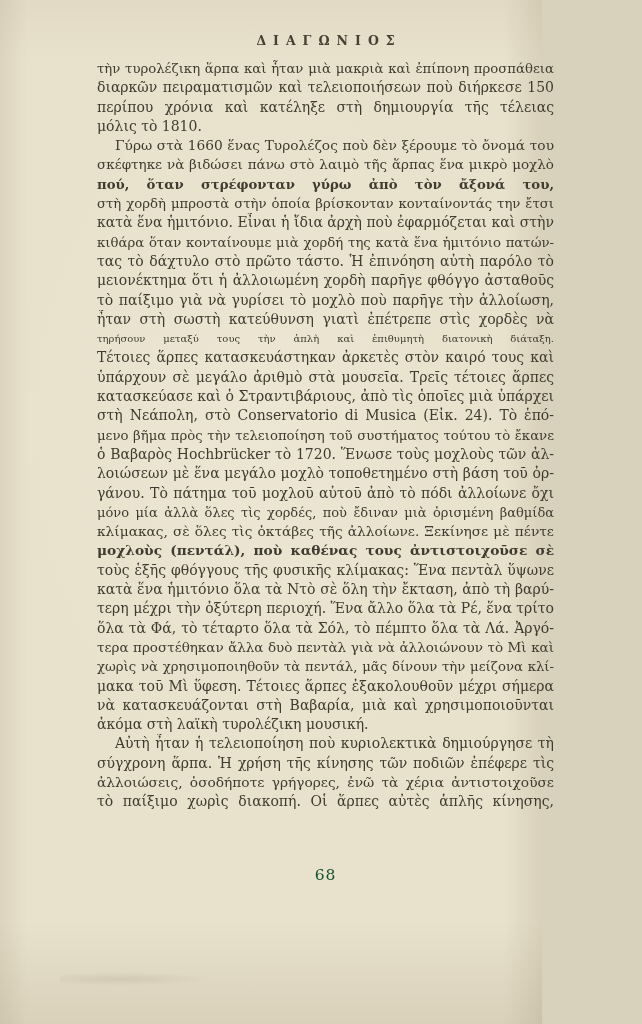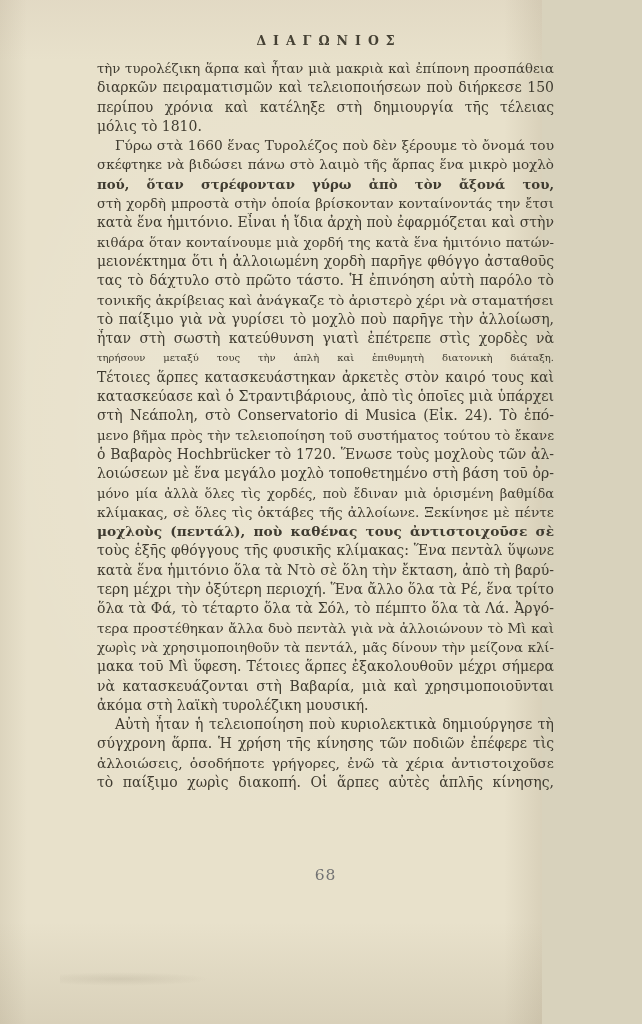--- a/index.html
+++ b/index.html
@@ -54,21 +54,21 @@
     overflow: hidden;
   }
   .line.indent { text-indent: 18px; }
   .line.flush { text-align-last: left; }
   .page-number {
     position: absolute;
     top: 866px; left: 97px; width: 457px;
     text-align: center;
     font-size: 15.5px;
     letter-spacing: 1px;
-    color: #737373;
+    color: #14532d;
   }
   .smudge {
     position: absolute;
     left: 60px; top: 972px;
     width: 150px; height: 14px;
     background: radial-gradient(ellipse at 40% 50%, rgba(110,100,80,0.12), rgba(0,0,0,0) 70%);
     pointer-events: none;
   }
 </style>
 </head>
@@ -84,32 +84,33 @@
         <div class="line" style="">περίπου χρόνια καὶ κατέληξε στὴ δημιουργία τῆς τέλειας ἅρπας</div>
         <div class="line flush" style="">μόλις τὸ 1810.</div>
       </div>
       <div class="paragraph">
         <div class="line indent" style="font-size: 13.75px;">Γύρω στὰ 1660 ἕνας Τυρολέζος ποὺ δὲν ξέρουμε τὸ ὄνομά του</div>
         <div class="line" style="font-size: 13.5px;">σκέφτηκε νὰ βιδώσει πάνω στὸ λαιμὸ τῆς ἅρπας ἕνα μικρὸ μοχλὸ</div>
         <div class="line" style="font-size: 13.25px; font-weight: bold;">πού, ὅταν στρέφονταν γύρω ἀπὸ τὸν ἄξονά του, ἀκουμποῦσε πάνω</div>
         <div class="line" style="font-size: 13.25px;">στὴ χορδὴ μπροστὰ στὴν ὁποία βρίσκονταν κονταίνοντάς την ἔτσι</div>
         <div class="line" style="">κατὰ ἕνα ἡμιτόνιο. Εἶναι ἡ ἴδια ἀρχὴ ποὺ ἐφαρμόζεται καὶ στὴν</div>
         <div class="line" style="font-size: 13.25px;">κιθάρα ὅταν κονταίνουμε μιὰ χορδή της κατὰ ἕνα ἡμιτόνιο πατών-</div>
+        <div class="line" style="">τας τὸ δάχτυλο στὸ πρῶτο τάστο. Ἡ ἐπινόηση αὐτὴ παρόλο τὸ</div>
         <div class="line" style="">μειονέκτημα ὅτι ἡ ἀλλοιωμένη χορδὴ παρῆγε φθόγγο ἀσταθοῦς</div>
-        <div class="line" style="">τας τὸ δάχτυλο στὸ πρῶτο τάστο. Ἡ ἐπινόηση αὐτὴ παρόλο τὸ</div>
-        <div class="line" style="font-size: 13.75px;">τονικῆς ἀκρίβειας καὶ ἀνάγκαζε τὸ ἀριστερὸ χέρι νὰ σταματήσει</div>
         <div class="line" style="">τὸ παίξιμο γιὰ νὰ γυρίσει τὸ μοχλὸ ποὺ παρῆγε τὴν ἀλλοίωση,</div>
         <div class="line" style="">ἦταν στὴ σωστὴ κατεύθυνση γιατὶ ἐπέτρεπε στὶς χορδὲς νὰ δια-</div>
         <div class="line" style="font-size: 10px;">τηρήσουν μεταξύ τους τὴν ἁπλὴ καὶ ἐπιθυμητὴ διατονικὴ διάταξη.</div>
         <div class="line" style="">Τέτοιες ἅρπες κατασκευάστηκαν ἀρκετὲς στὸν καιρό τους καὶ</div>
+        <div class="line" style="">ὑπάρχουν σὲ μεγάλο ἀριθμὸ στὰ μουσεῖα. Τρεῖς τέτοιες ἅρπες</div>
         <div class="line" style="">κατασκεύασε καὶ ὁ Στραντιβάριους, ἀπὸ τὶς ὁποῖες μιὰ ὑπάρχει</div>
         <div class="line" style="">στὴ Νεάπολη, στὸ Conservatorio di Musica (Εἰκ. 24). Τὸ ἑπό-</div>
         <div class="line" style="font-size: 13.25px;">μενο βῆμα πρὸς τὴν τελειοποίηση τοῦ συστήματος τούτου τὸ ἔκανε</div>
         <div class="line" style="">ὁ Βαβαρὸς Hochbrücker τὸ 1720. Ἕνωσε τοὺς μοχλοὺς τῶν ἀλ-</div>
         <div class="line" style="">λοιώσεων μὲ ἕνα μεγάλο μοχλὸ τοποθετημένο στὴ βάση τοῦ ὀρ-</div>
+        <div class="line" style="">γάνου. Τὸ πάτημα τοῦ μοχλοῦ αὐτοῦ ἀπὸ τὸ πόδι ἀλλοίωνε ὄχι</div>
         <div class="line" style="font-size: 13px;">μόνο μία ἀλλὰ ὅλες τὶς χορδές, ποὺ ἔδιναν μιὰ ὁρισμένη βαθμίδα τῆς</div>
         <div class="line" style="font-size: 13.75px;">κλίμακας, σὲ ὅλες τὶς ὀκτάβες τῆς ἀλλοίωνε. Ξεκίνησε μὲ πέντε</div>
         <div class="line" style="font-size: 13.75px; font-weight: bold;">μοχλοὺς (πεντάλ), ποὺ καθένας τους ἀντιστοιχοῦσε σὲ ἕναν ἀπὸ</div>
         <div class="line" style="">τοὺς ἑξῆς φθόγγους τῆς φυσικῆς κλίμακας: Ἕνα πεντὰλ ὕψωνε</div>
         <div class="line" style="">κατὰ ἕνα ἡμιτόνιο ὅλα τὰ Ντὸ σὲ ὅλη τὴν ἔκταση, ἀπὸ τὴ βαρύ-</div>
         <div class="line" style="">τερη μέχρι τὴν ὀξύτερη περιοχή. Ἕνα ἄλλο ὅλα τὰ Ρέ, ἕνα τρίτο</div>
         <div class="line" style="">ὅλα τὰ Φά, τὸ τέταρτο ὅλα τὰ Σόλ, τὸ πέμπτο ὅλα τὰ Λά. Ἀργό-</div>
         <div class="line" style="font-size: 13.5px;">τερα προστέθηκαν ἄλλα δυὸ πεντὰλ γιὰ νὰ ἀλλοιώνουν τὸ Μὶ καὶ</div>
         <div class="line" style="font-size: 13.25px;">χωρὶς νὰ χρησιμοποιηθοῦν τὰ πεντάλ, μᾶς δίνουν τὴν μείζονα κλί-</div>
         <div class="line" style="">μακα τοῦ Μὶ ὕφεση. Τέτοιες ἅρπες ἐξακολουθοῦν μέχρι σήμερα</div>

